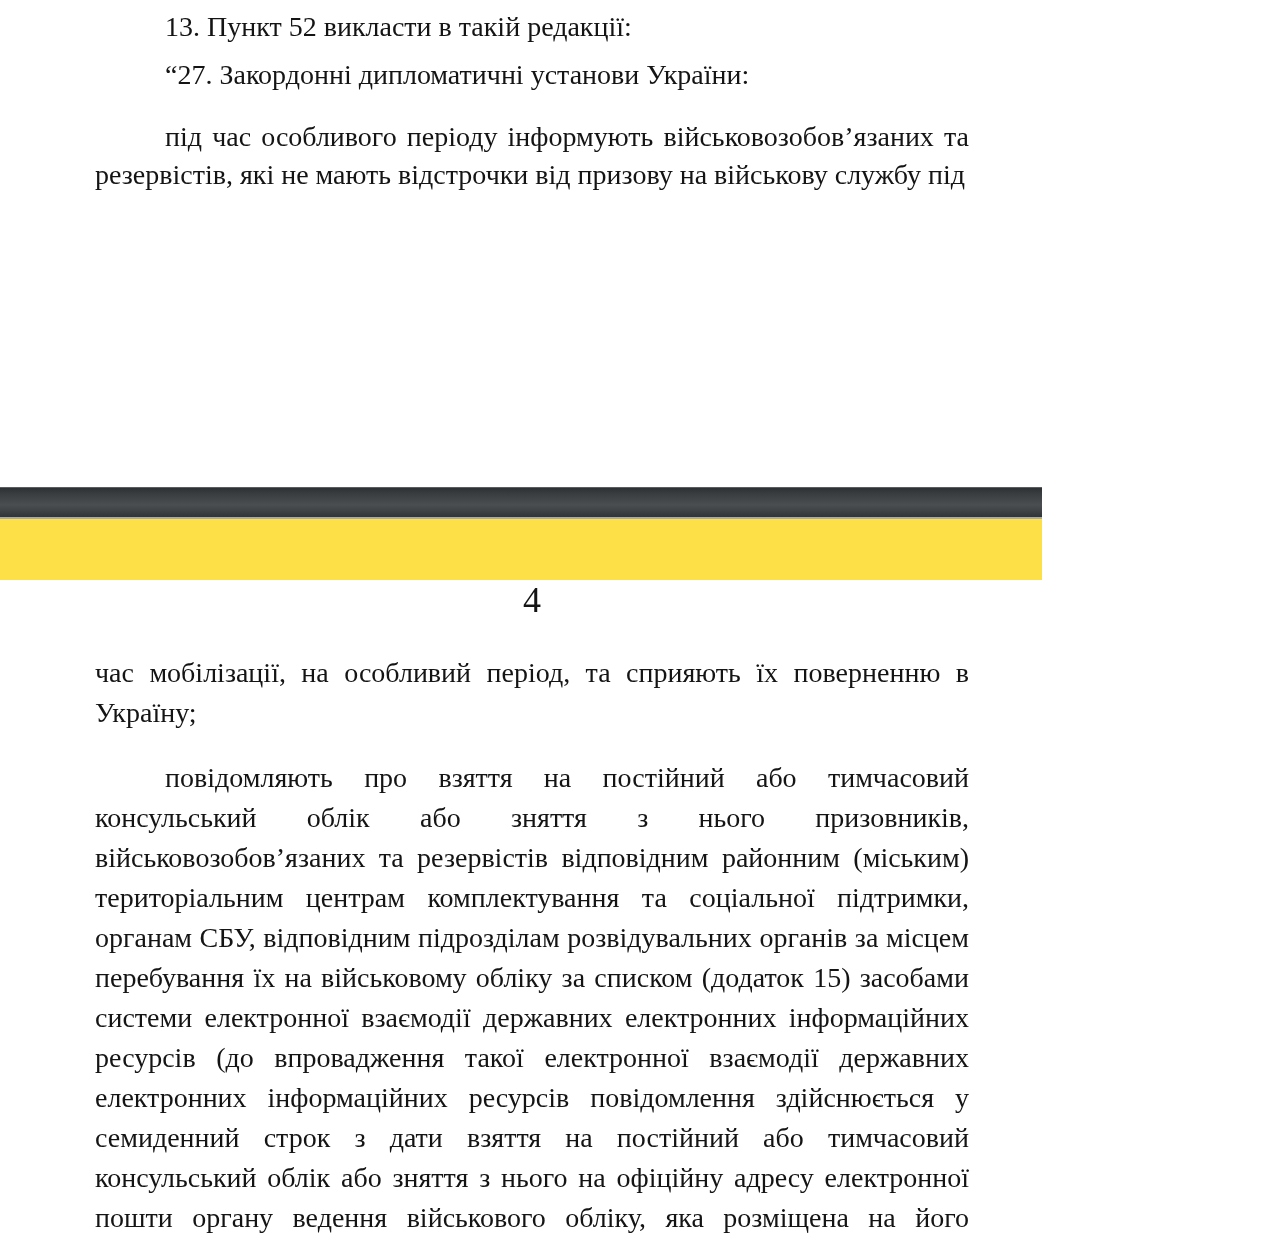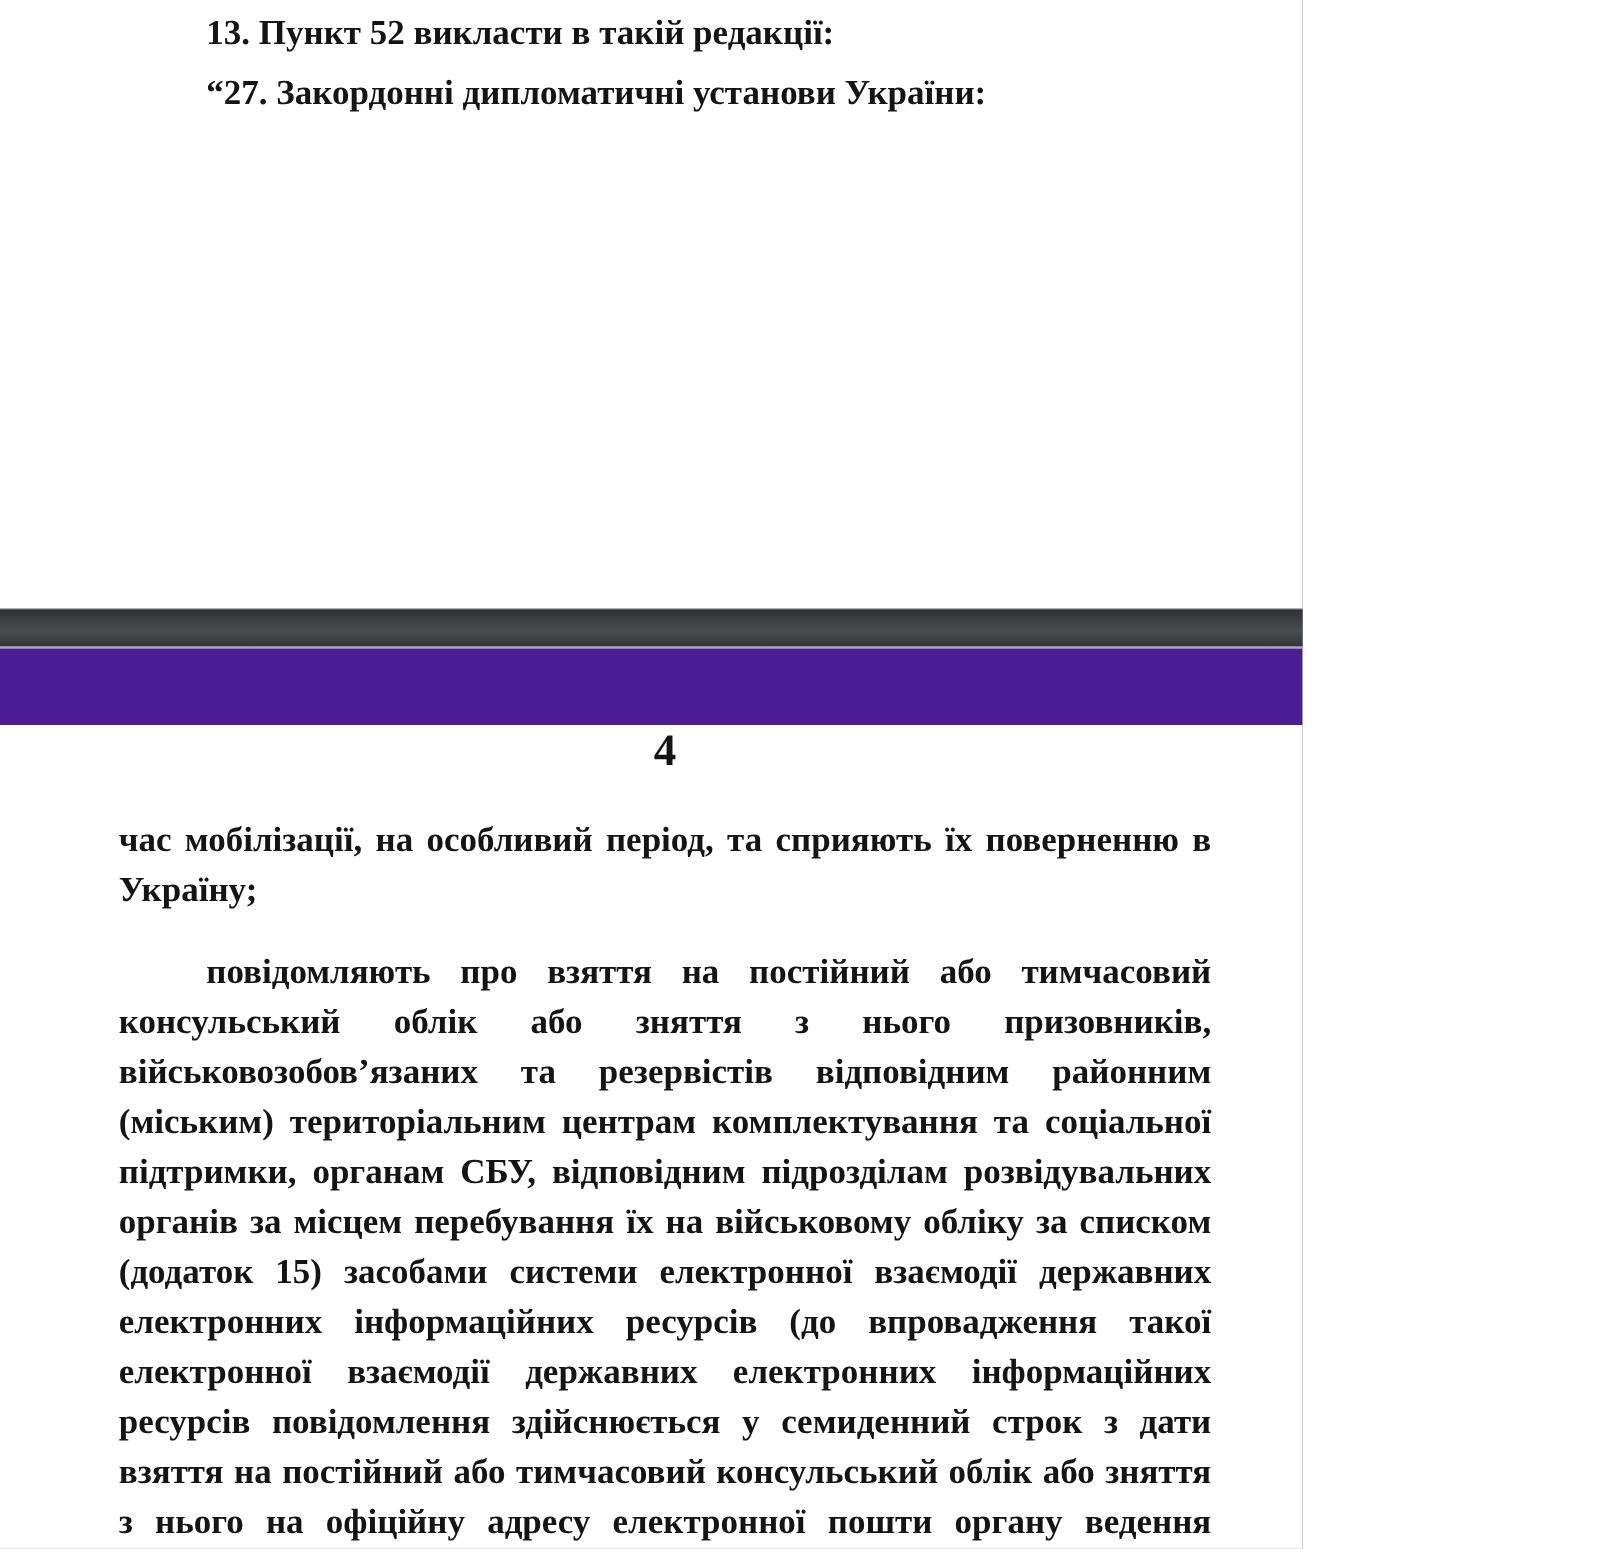--- a/index.html
+++ b/index.html
@@ -11,22 +11,21 @@
     width: 1280px;
     height: 1239px;
     overflow: hidden;
     position: relative;
     font-family: "Liberation Serif", "DejaVu Serif", serif;
     color: #141414;
   }
   .doc-viewport {
     width: 1042px;
     height: 1239px;
-    background: #4c1d95;
-    font-weight: bold;
+    background: #fde047;
   }
   .page-top {
     box-sizing: border-box;
     height: 487px;
     padding: 8px 73px 0 95px;
     background: #ffffff;
   }
   .page-bottom {
     box-sizing: border-box;
     padding: 0 73px 0 95px;
@@ -73,20 +72,21 @@
   }
 </style>
 </head>
 <body>
 
 <div class="doc-viewport">
 
   <div class="page-top">
     <p id="para-1" class="pt-p">13. Пункт 52 викласти в такій редакції:</p>
     <p id="para-2" class="pt-p">“27. Закордонні дипломатичні установи України:</p>
+    <p id="para-4" class="pt-p">під час особливого періоду інформують військовозобов’язаних та резервістів, які не мають відстрочки від призову на військову службу під</p>
   </div>
 
   <div class="page-separator"></div>
 
   <div class="page-bottom">
     <p class="page-number">4</p>
     <p id="para-5" class="pb-p">час мобілізації, на особливий період, та сприяють їх поверненню в Україну;</p>
     <p id="para-6" class="pb-p">повідомляють про взяття на постійний або тимчасовий консульський облік або зняття з нього призовників, військовозобов’язаних та резервістів відповідним районним (міським) територіальним центрам комплектування та соціальної підтримки, органам СБУ, відповідним підрозділам розвідувальних органів за місцем перебування їх на військовому обліку за списком (додаток 15) засобами системи електронної взаємодії державних електронних інформаційних ресурсів (до впровадження такої електронної взаємодії державних електронних інформаційних ресурсів повідомлення здійснюється у семиденний строк з дати взяття на постійний або тимчасовий консульський облік або зняття з нього на офіційну адресу електронної пошти органу ведення військового обліку, яка розміщена на його офіційному веб-сайті).</p>
   </div>
 

